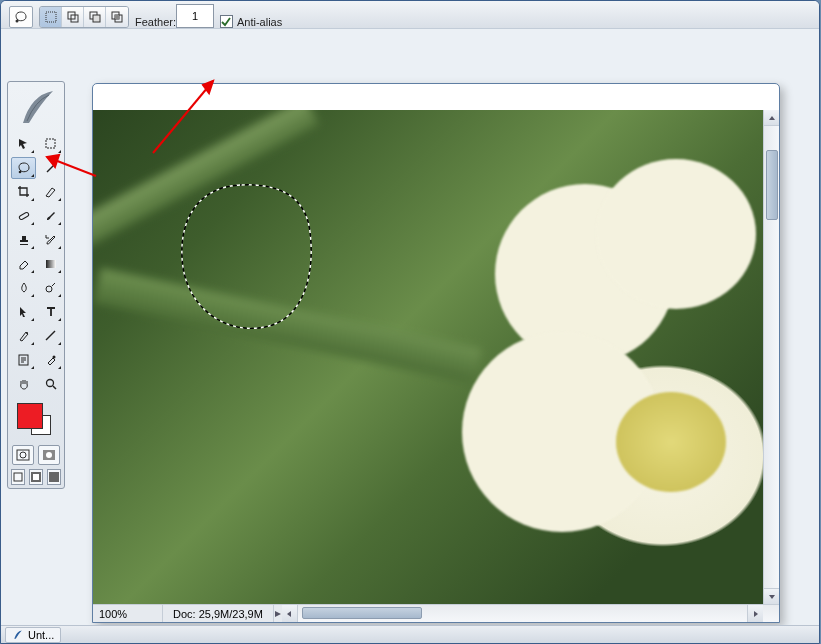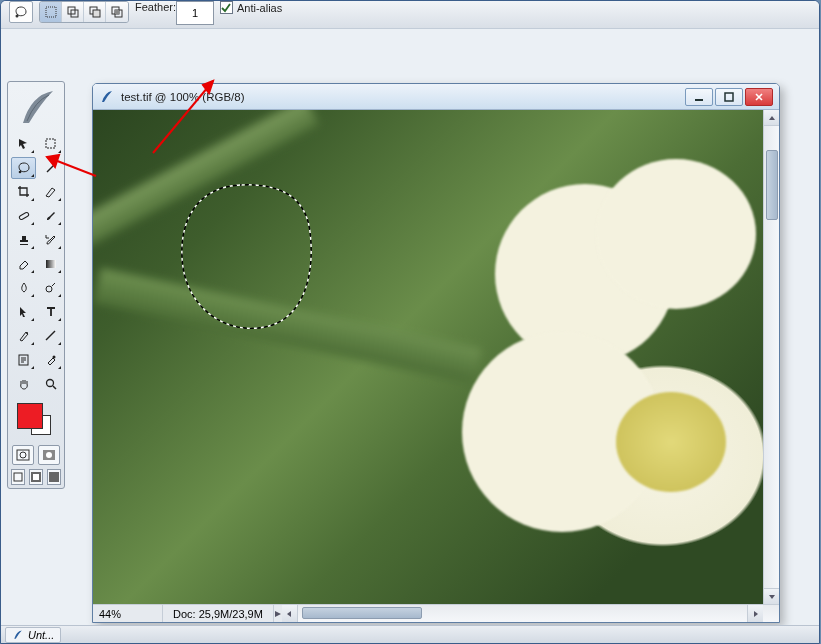--- a/index.html
+++ b/index.html
@@ -13,21 +13,21 @@
 .titlebar-text { font-size: 12px; color: #1a1a1a; flex: 1; }
 .win-controls { display: flex; gap: 2px; }
 .win-btn { width: 28px; height: 18px; border: 1px solid #7a9abd; border-radius: 2px; background: linear-gradient(#f4f8fc,#dbe7f4); cursor: pointer; display:flex;align-items:center;justify-content:center; }
 .win-btn.close { background: linear-gradient(#f08080,#d83a3a); border-color: #b02a2a; }
 .win-btn svg { width:10px; height:10px; }
 
 .menubar { height: 22px; background: linear-gradient(#f7fafd,#e6ecf4); display: flex; align-items: center; padding: 0 6px; gap: 2px; border-bottom: 1px solid #c0ccda; }
 .menu-item { font-size: 11.5px; color: #222; padding: 2px 8px; cursor: pointer; }
 .menu-item u { text-decoration: underline; }
 
-.optionsbar { height: 28px; background: linear-gradient(#f1f4f7,#d9dfe7); display: flex; align-items: flex-start; padding: 0 8px; border-bottom: 1px solid #c2ccd8; }
+.optionsbar { height: 28px; background: linear-gradient(#f1f4f7,#d9dfe7); display: flex; align-items: flex-end; padding: 0 8px; border-bottom: 1px solid #c2ccd8; }
 .tool-preset { width: 24px; height: 22px; border:1px solid #9aa7b6; border-radius:2px; background: #fdfdfd; display:flex;align-items:center;justify-content:center; }
 .sep { width: 6px; }
 .sel-mode { display: flex; gap: 0; border:1px solid #9aa7b6; border-radius: 3px; overflow: hidden; }
 .sel-mode-btn { width: 22px; height: 20px; background: linear-gradient(#fdfdfd,#e2e7ee); border-right:1px solid #c3cdd8; display:flex;align-items:center;justify-content:center; }
 .sel-mode-btn:last-child{border-right:none;}
 .sel-mode-btn.active{background:linear-gradient(#c3d4e8,#aec5e0);}
 .label { font-size: 11px; color: #222; }
 .feather-input { width: 38px; height: 24px; border:1px solid #8b97a6; background: #fff; font-size: 11px; padding: 0 15px; text-align: right; }
 .checkbox { display:flex;align-items:center;gap:4px; }
 .checkbox-box { width: 13px; height:13px; border:1px solid #6a7685; background:#fff; display:flex;align-items:center;justify-content:center; }
@@ -68,21 +68,21 @@
 .scroll-h-track .arr{ width:16px; height:18px; position:absolute; top:0; background:linear-gradient(#f0f3f7,#d9dfe7); display:flex;align-items:center;justify-content:center; }
 .scroll-h-track .arr.l{left:0; border-right:1px solid #c5cdd7;}
 .scroll-h-track .arr.r{right:16px; border-left:1px solid #c5cdd7;}
 
 
 .anno-arrow { position:absolute; pointer-events:none; }
 .anno-arrow svg line, .anno-arrow svg polygon { stroke:#e80000; fill:#e80000; stroke-width:2; }
 
 
 .taskbar { position:absolute; left:0; bottom:0; width:100%; height:18px; background:linear-gradient(#eaeef3,#d3dae3); border-top:1px solid #b9c3d0; display:flex;align-items:center; padding:0 4px; font-size:11px; }
-.task-item { padding: 0 6px; display:flex;align-items:center; gap:4px; height:16px; border:1px solid #b3bdca; background:#f1f4f8; border-radius:2px;font-style:italic; }
+.task-item { padding: 0 6px; display:flex;align-items:center; gap:4px; height:16px; border:1px solid #b3bdca; background:#f1f4f8; border-radius:2px; }
 
 
 .photo { position:absolute; inset:0; }
 .photo .bg { position:absolute; inset:0; background:
    radial-gradient(ellipse 400px 350px at 85% 70%, #f6f4e4 0%, #f0eed8 25%, transparent 26%),
    radial-gradient(ellipse 90px 90px at 83% 67%, #d9d088 0%, #cfc570 40%, transparent 60%),
    linear-gradient(135deg, #2b4520 0%, #3e5d2c 20%, #6a8d4a 45%, #4c6d35 60%, #2f4a23 85%);
 }
 .photo .stem1{position:absolute;left:0;top:40%;width:58%;height:36px;background:linear-gradient(#6e9050,#4c6d35);transform:rotate(12deg);filter:blur(4px);}
 .photo .stem2{position:absolute;left:-5%;top:10%;width:40%;height:30px;background:linear-gradient(#7b9a5c,#52733a);transform:rotate(-28deg);filter:blur(5px);}
@@ -456,43 +456,20 @@
         </div>
       <div class="sm-btn">
           <svg width="10" height="10">
             <rect x="0" y="0" width="10" height="10" fill="#666"></rect>
           </svg>
         </div>
     </div>
   </div>
 
   <div class="doc-window">
-    <div class="doc-title">
-      <span class="titlebar-icon"><svg viewBox="0 0 16 16">
-            <path d="M3 13 Q6 3 13 2 Q9 6 5 13 Z" fill="#2a5fa0"></path>
-          </svg></span>
-      <span class="doc-title-text">test.tif @ 100% (RGB/8)</span>
-      <div class="win-controls">
-        <div class="win-btn">
-            <svg viewBox="0 0 10 10">
-              <rect x="1" y="7" width="8" height="2" fill="#233"></rect>
-            </svg>
-          </div>
-        <div class="win-btn">
-            <svg viewBox="0 0 10 10">
-              <rect x="1" y="1" width="8" height="8" fill="none" stroke="#233" stroke-width="1.5"></rect>
-            </svg>
-          </div>
-        <div class="win-btn close">
-            <svg viewBox="0 0 10 10">
-              <path d="M2 2 L8 8 M8 2 L2 8" stroke="#fff" stroke-width="1.6"></path>
-            </svg>
-          </div>
-      </div>
-    </div>
     <div class="doc-canvas">
       <div class="photo">
         <div class="bg"></div>
         <div class="stem2"></div>
         <div class="stem1"></div>
         <div class="petal p1"></div>
         <div class="petal p3"></div>
         <div class="petal p2"></div>
         <div class="center"></div>
       </div>
@@ -510,21 +487,21 @@
           </svg>
         </div>
       <div class="thumb"></div>
       <div class="arr bot">
           <svg width="8" height="8">
             <path d="M4 6 L7 2 L1 2 Z" fill="#556"></path>
           </svg>
         </div>
     </div>
     <div class="scroll-h-area">
-      <div class="zoom-box">44%</div>
+      <div class="zoom-box">100%</div>
       <div class="doc-status">Doc: 25,9M/23,9M</div>
       <span style="width:8px;display:flex;align-items:center;justify-content:center;">
           <svg width="6" height="6">
             <path d="M0 0 L6 3 L0 6 Z" fill="#556"></path>
           </svg>
         </span>
       <div class="scroll-h-track">
         <div class="arr l">
             <svg width="8" height="8">
               <path d="M6 1 L2 4 L6 7 Z" fill="#556"></path>

